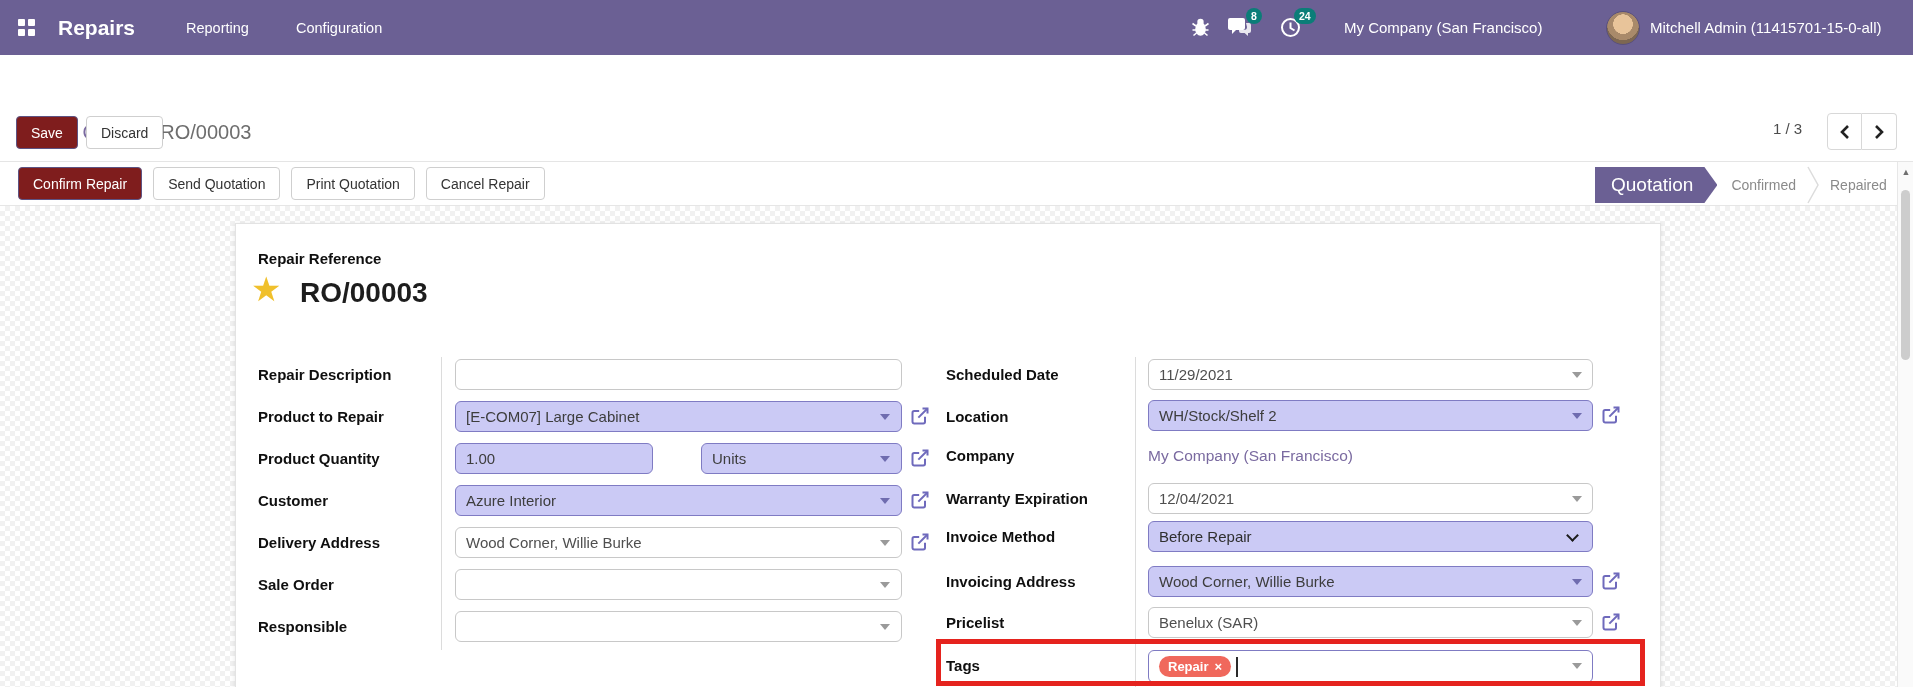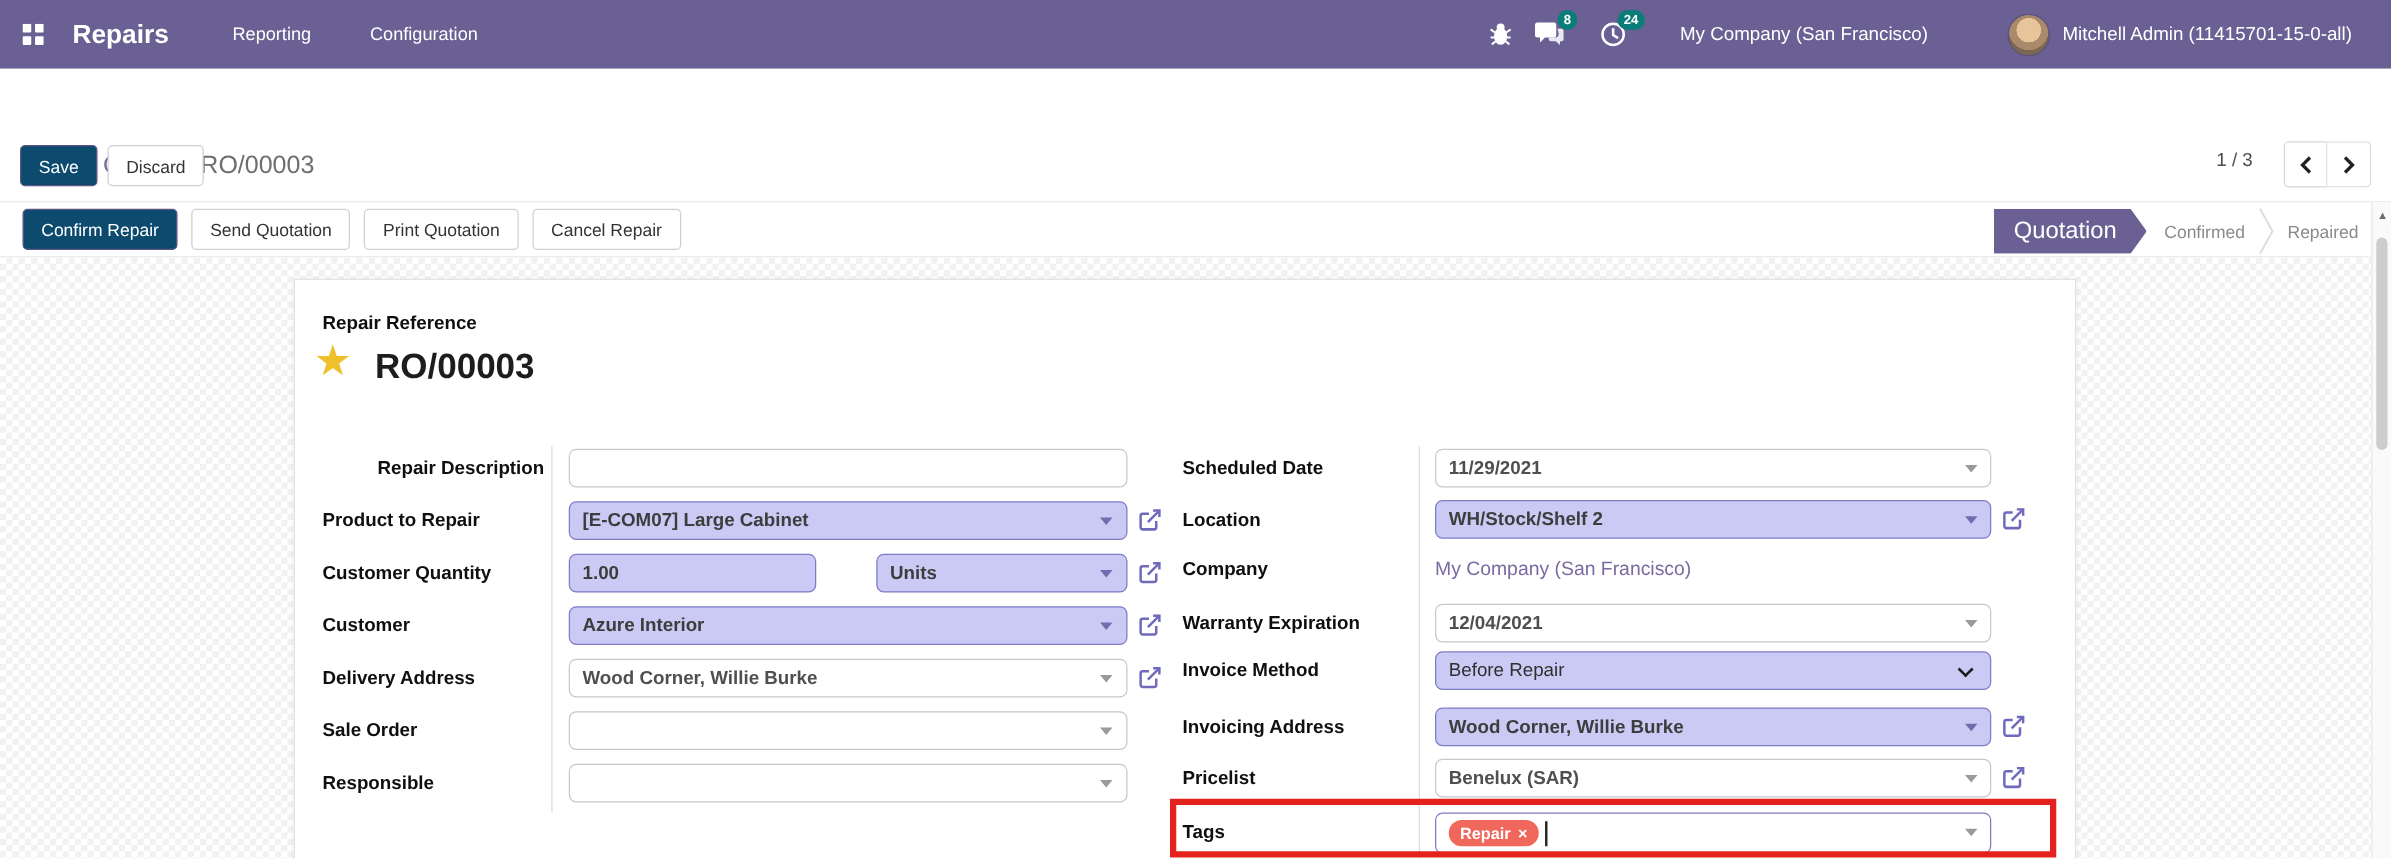--- a/index.html
+++ b/index.html
@@ -13,42 +13,42 @@
   .nav-menu { font-size:14.5px; }
   .nav-right-text { font-size:15px; }
   .badge { position:absolute; background:#0b7d78; color:#fff; font-size:10.5px; font-weight:bold;
            border-radius:9px; padding:2px 5px; line-height:12px; }
 
   
   .ctrl-header { position:absolute; left:0; top:55px; width:1913px; height:107px; background:#fff; border-bottom:1px solid #e5e5e5; }
   .breadcrumb { position:absolute; left:18px; top:66px; font-size:20px; }
   .btn { display:inline-flex; align-items:center; justify-content:center; height:33px; padding:0 14px;
          font-size:14px; border-radius:4px; border:1px solid transparent; cursor:pointer; background:#fff; }
-  .btn-primary { background:#0c4a6e; border-color:#5d5383; color:#fff;text-align:center; }
+  .btn-primary { background:#7f1d1d; border-color:#5d5383; color:#fff;text-align:center; }
   .btn-plain { border-color:#cfcfcf; color:#333; }
 
   
   .statusbar { position:absolute; left:0; top:162px; width:1913px; height:44px; background:#fff; border-bottom:1px solid #e6e6e6; }
   .state-arrow { position:relative; display:flex; align-items:center; height:36px; padding:0 24px 0 16px;
                  background:#6b6094; color:#fff; font-size:19px;
                  clip-path:polygon(0 0, calc(100% - 13px) 0, 100% 50%, calc(100% - 13px) 100%, 0 100%); }
   .state-plain { color:#8a8a8a; font-size:14px; }
 
   
   .content { position:absolute; left:0; top:206px; width:1913px; height:481px; background-color:#fff;
     background-image:
       linear-gradient(45deg,#f1f1f1 25%,transparent 25%,transparent 75%,#f1f1f1 75%),
       linear-gradient(45deg,#f1f1f1 25%,transparent 25%,transparent 75%,#f1f1f1 75%);
     background-size:10px 10px; background-position:0 0,5px 5px; }
   .sheet { position:absolute; left:235px; top:223px; width:1426px; height:470px; background:#fff;
            border:1px solid #e3e3e3; box-shadow:0 1px 5px rgba(0,0,0,.10); }
 
   .flabel { position:absolute; font-size:15px; font-weight:bold; color:#0f0f0f; white-space:nowrap; }
   .inp { position:absolute; height:31px; background:#fff; border:1px solid #c8c8c8; border-radius:6px;
-         font-family:"Liberation Sans", sans-serif; font-size:15px; color:#4f4f4f; padding:0 26px 0 10px;font-weight:bold; }
+         font-family:"Liberation Sans", sans-serif; font-size:15px; color:#4f4f4f; padding:0 26px 0 10px; }
   .inp.lav { background:#cbcaf5; border-color:#7f7bc3; color:#3d3d3d; }
   .caret { position:absolute; width:0; height:0; border:5px solid transparent; border-top:6px solid #9a9a9a; }
   .caret.lav { border-top-color:#6f6caf; }
   .extlink { position:absolute; width:20px; height:20px; }
   .vsep { position:absolute; width:1px; background:#dcdcdc; }
 
   
   .select-box { position:absolute; height:31px; background:#cbcaf5; border:1px solid #7f7bc3; border-radius:6px;
                 display:flex; align-items:center; padding:0 10px; font-size:15px; color:#2f2f2f; }
   .select-chev { position:absolute; width:9px; height:9px; border-right:2px solid #1c1c1c; border-bottom:2px solid #1c1c1c;
@@ -166,33 +166,33 @@
   <div class="content"></div>
   <div class="sheet"></div>
 
   <div class="flabel" style="left:258px; top:250px;">Repair Reference</div>
   <div style="position:absolute; left:251px; top:272px; font-size:34px; color:#f0c02c; line-height:34px;">★</div>
   <div style="position:absolute; left:300px; top:277px; font-size:28px; font-weight:bold; color:#1d1d1d;">RO/00003</div>
 
   <div class="vsep" style="left:441px; top:357px; height:293px;"></div>
   <div class="vsep" style="left:1135px; top:357px; height:330px;"></div>
 
-  <div class="flabel" style="left:258px; top:366px;margin-left:44px;">Repair Description</div>
+  <div class="flabel" style="left:258px; top:366px;">Repair Description</div>
   <input class="inp" style="left: 455px; top: 359px; width: 447px;" value="">
 
   <div class="flabel" style="left:258px; top:408px;">Product to Repair</div>
   <input class="inp lav" style="left: 455px; top: 401px; width: 447px;" value="[E-COM07] Large Cabinet">
   <div class="caret lav" style="left:880px; top:414px;"></div>
   <svg class="extlink" style="left:910px; top:406px;" viewBox="0 0 24 24" fill="none" stroke="#6f6abc" stroke-width="2.4">
       <path d="M18 13v6a2 2 0 0 1-2 2H5a2 2 0 0 1-2-2V8a2 2 0 0 1 2-2h6"></path>
       <polyline points="15 3 21 3 21 9"></polyline>
       <line x1="10" y1="14" x2="21" y2="3"></line>
     </svg>
 
-  <div class="flabel" style="left:258px; top:450px;">Customer Quantity</div>
+  <div class="flabel" style="left:258px; top:450px;">Product Quantity</div>
   <input class="inp lav" style="left: 455px; top: 443px; width: 198px;" value="1.00">
   <input class="inp lav" style="left: 701px; top: 443px; width: 201px;" value="Units">
   <div class="caret lav" style="left:880px; top:456px;"></div>
   <svg class="extlink" style="left:910px; top:448px;" viewBox="0 0 24 24" fill="none" stroke="#6f6abc" stroke-width="2.4">
       <path d="M18 13v6a2 2 0 0 1-2 2H5a2 2 0 0 1-2-2V8a2 2 0 0 1 2-2h6"></path>
       <polyline points="15 3 21 3 21 9"></polyline>
       <line x1="10" y1="14" x2="21" y2="3"></line>
     </svg>
 
   <div class="flabel" style="left:258px; top:492px;">Customer</div>

